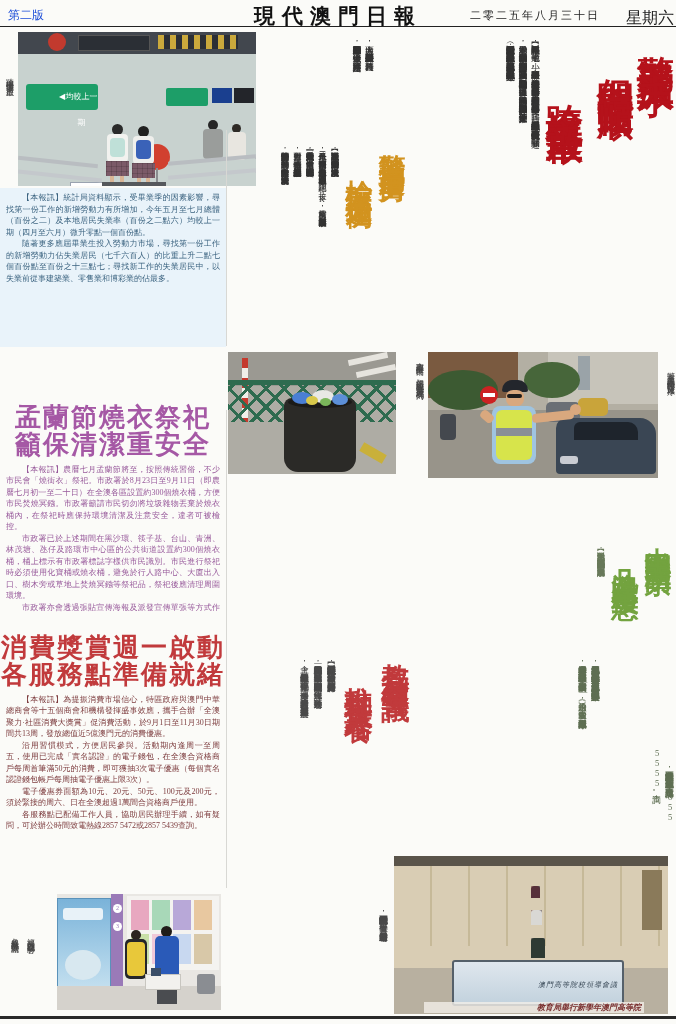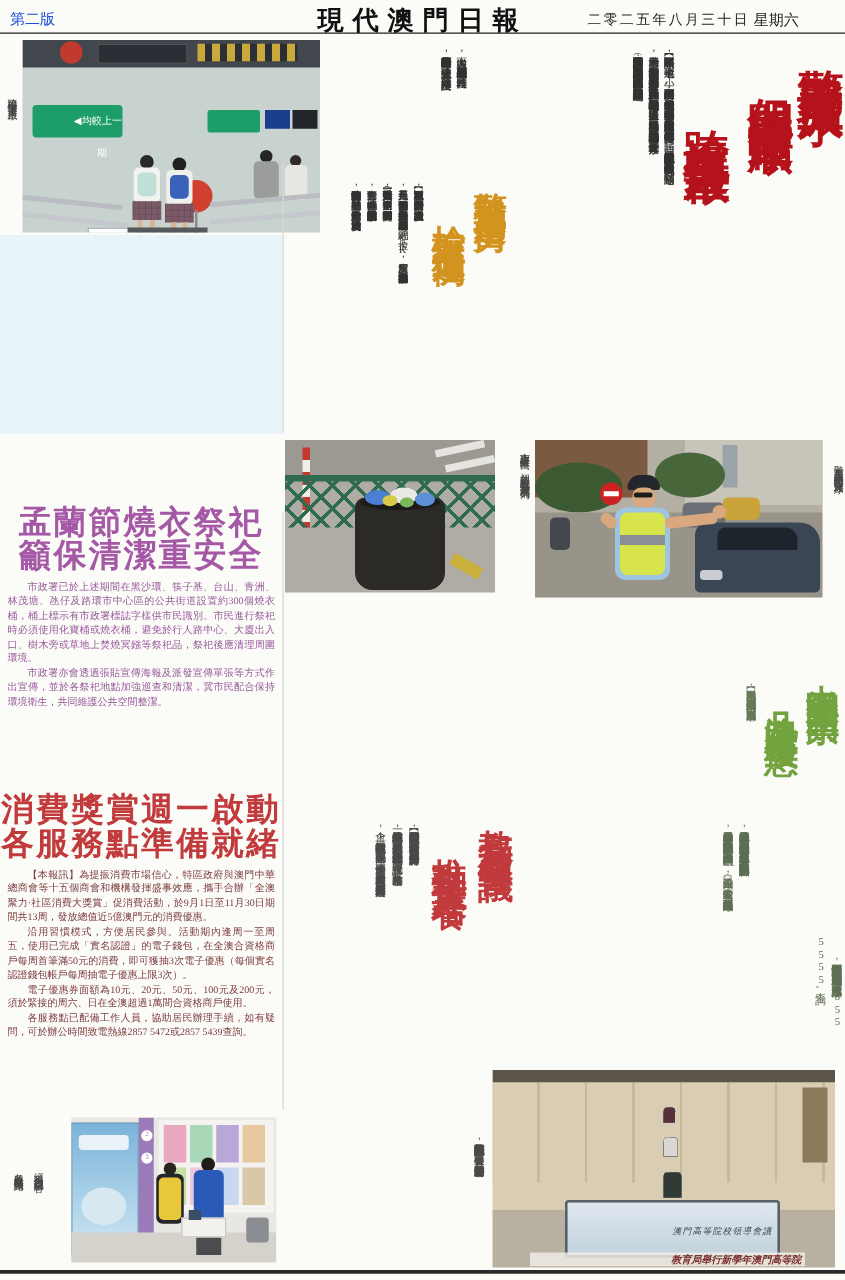--- a/index.html
+++ b/index.html
@@ -3,21 +3,21 @@
 <meta charset="utf-8">
 <style>
   html,body{margin:0;padding:0;}
   body{width:676px;height:1024px;position:relative;background:#fbfbf8;
        font-family:"Liberation Serif","DejaVu Serif",serif;overflow:hidden;}
   .abs{position:absolute;}
   
   .hdr-page{left:8px;top:7px;font-size:12px;color:#1d4ed8;}
   .hdr-title{left:0;right:0;top:2px;text-align:center;font-size:21px;font-weight:bold;letter-spacing:7px;color:#111;}
   .hdr-date{left:470px;top:8px;font-size:11px;letter-spacing:2px;color:#222;}
-  .hdr-week{left:603px;top:8px;font-size:12px;color:#222;}
+  .hdr-week{left:626px;top:8px;font-size:16px;color:#222;}
   .hdr-rule{left:0;top:26px;width:676px;height:1px;background:#222;}
   .bottom-rule{left:0;top:1016px;width:676px;height:3px;background:#2a2a2a;}
   .vhead{writing-mode:vertical-rl;text-orientation:upright;font-weight:bold;letter-spacing:4px;line-height:1;}
   .vbody{writing-mode:vertical-rl;text-orientation:upright;overflow:hidden;color:#333;}
   .vbody p{margin:0;text-indent:2em;}
   .caption{writing-mode:vertical-rl;text-orientation:upright;font-size:8px;color:#444;letter-spacing:1px;overflow:hidden;}
   
   .red-main{color:#b5121b;font-size:37px;}
   .gold{color:#d2931f;font-size:27px;}
   .green-h{color:#73a33f;font-size:27px;}
@@ -97,20 +97,25 @@
 
   <div style="left:0;top:128px;width:80px;height:4px;background:#b9bdc1;transform:rotate(6deg);"></div>
   <div style="left:0;top:142px;width:84px;height:4px;background:#c4c8cc;transform:rotate(6deg);"></div>
   <div style="left:150px;top:126px;width:88px;height:4px;background:#b9bdc1;transform:rotate(-5deg);"></div>
   <div style="left:150px;top:140px;width:88px;height:4px;background:#c4c8cc;transform:rotate(-5deg);"></div>
 
   <div style="left:84px;top:150px;width:64px;height:40px;background:#55585c;"></div>
 </div>
 
 <div class="abs" style="left:0;top:188px;width:226px;height:159px;background:#e9f3fa;">
+  <div class="hbody" style="color:#3a627f;margin:4px 6px 0 6px;height:92px;">
+    <p>【本報訊】統計局資料顯示，受畢業季的因素影響，尋找第一份工作的新增勞動力有所增加，今年五月至七月總體（百份之二）及本地居民失業率（百份之二點六）均較上一期（四月至六月）微升零點一個百份點。</p>
+    <p>隨著更多應屆畢業生投入勞動力市場，尋找第一份工作的新增勞動力佔失業居民（七千六百人）的比重上升二點七個百份點至百份之十三點七；尋找新工作的失業居民中，以失業前從事建築業、零售業和博彩業的佔最多。</p>
+
+  </div>
 </div>
 
 <div class="abs vhead gold" style="left:378px;top:132px;height:212px;">警截逾期逗留男</div>
 <div class="abs vhead gold" style="left:345px;top:158px;height:206px;">檢控五交通違例</div>
 <div class="abs vbody" style="left:228px;top:130px;width:112px;height:215px;font-size:8px;line-height:12.5px;">
   <p>【本報訊】在警務總局統籌下，治安警察局持續開展「雷霆二〇二五」行動，以維護本澳良好治安環境。</p>
   <p>八月二十八日至二十九日，治安警察局轄下澳門警務廳、情報廳及交通廳共出動三十五名人員，分別巡查澳門各區多間遊戲機中心、網吧、卡拉OK場所及賓館，以預防及打擊各種不法行為和犯罪活動。</p>
   <p>行動中共截查了一百六十九人（一百零一男六十八女），當中一名男子逾期逗留，有關人士已移交相關部門跟進。</p>
   <p>查車行動方面，共截查三十三輛車輛，並共檢控五宗違例（三宗沒有佩戴安全帶及二宗行駛中使用手提電話）。</p>
   <p>警方將持續關注本澳治安情勢變化，適時調整行動部署，保障市民和旅客的生命財產安全，鞏固本澳良好的治安環境。</p>
@@ -160,20 +165,21 @@
   <div style="left:104px;top:60px;width:42px;height:9px;border-radius:4px;background:#d9a87e;transform:rotate(-6deg);"></div>
   <div style="left:142px;top:52px;width:11px;height:11px;border-radius:50%;background:#d9a87e;"></div>
   <div style="left:52px;top:60px;width:14px;height:9px;border-radius:4px;background:#d9a87e;transform:rotate(40deg);"></div>
 </div>
 <div class="abs caption" style="left:663px;top:366px;width:12px;height:112px;">警方將加派人手維持開學日交通秩序</div>
 
 <div class="abs" style="left:0;top:404px;width:226px;">
   <div class="hline" style="color:#a558a5;font-size:26px;">孟蘭節燒衣祭祀</div>
   <div class="hline" style="color:#a558a5;font-size:26px;">籲保清潔重安全</div>
   <div class="hbody" style="color:#97589a;margin:5px 6px 0 6px;height:148px;">
+    <p>【本報訊】農曆七月孟蘭節將至，按照傳統習俗，不少市民會「燒街衣」祭祀。市政署於8月23日至9月11日（即農曆七月初一至二十日）在全澳各區設置約300個燒衣桶，方便市民焚燒冥鏹。市政署籲請市民切勿將垃圾雜物丟棄於燒衣桶內，在祭祀時應保持環境清潔及注意安全，違者可被檢控。</p>
     <p>市政署已於上述期間在黑沙環、筷子基、台山、青洲、林茂塘、氹仔及路環市中心區的公共街道設置約300個燒衣桶，桶上標示有市政署標誌字樣供市民識別。市民進行祭祀時必須使用化寶桶或燒衣桶，避免於行人路中心、大廈出入口、樹木旁或草地上焚燒冥鏹等祭祀品，祭祀後應清理周圍環境。</p>
     <p>市政署亦會透過張貼宣傳海報及派發宣傳單張等方式作出宣傳，並於各祭祀地點加強巡查和清潔，冀市民配合保持環境衛生，共同維護公共空間整潔。</p>
   </div>
 </div>
 
 <div class="abs vhead green-h" style="left:644px;top:526px;height:214px;">中樂團新季門票</div>
 <div class="abs vhead green-h" style="left:611px;top:548px;height:214px;">凡澳民購享優惠</div>
 <div class="abs vbody" style="left:578px;top:530px;width:28px;height:208px;font-size:8px;line-height:12px;color:#68795a;">
   <p>【本報訊】由文化局主辦，澳門中樂團二〇二五至二〇二六樂季門票現已公開發售，凡澳門居民購票均可享優惠。</p>
 </div>

